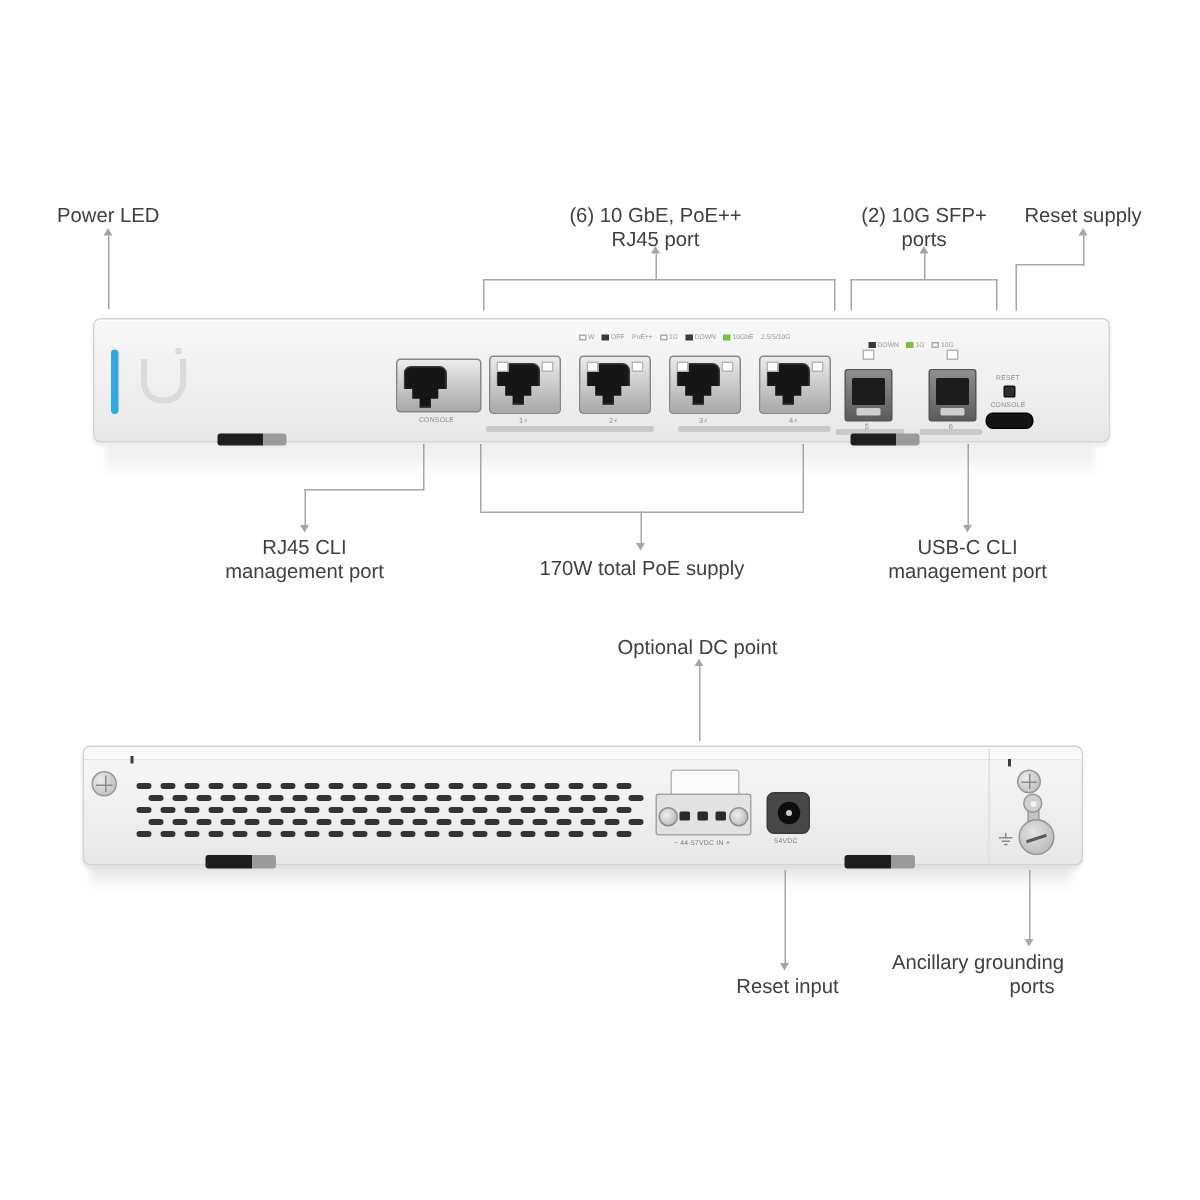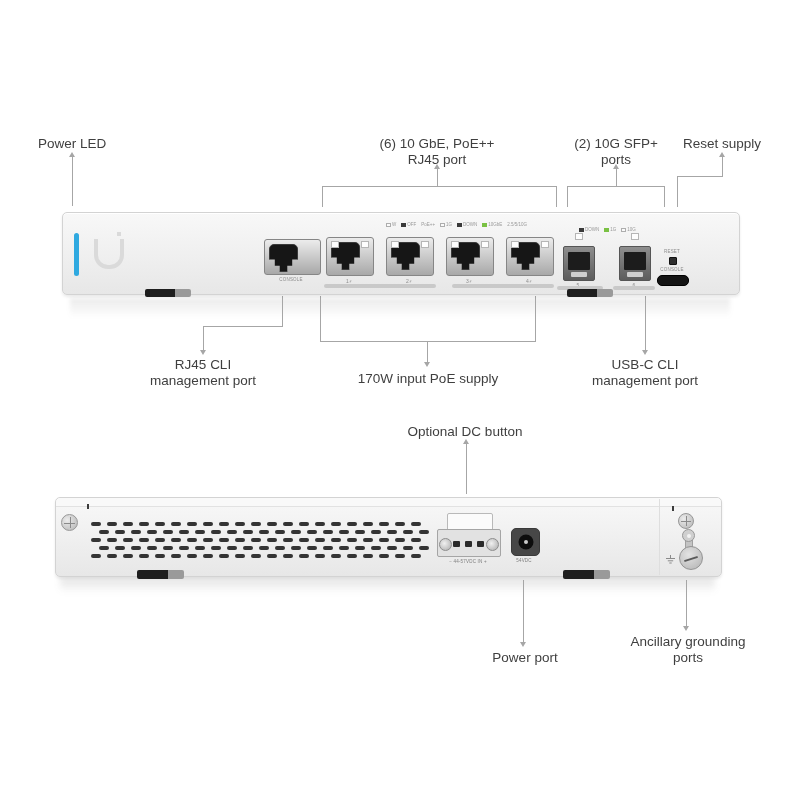--- a/index.html
+++ b/index.html
@@ -229,28 +229,28 @@
   <div class="vl" style="left:203px;top:326px;height:24px"></div>
   <div class="arr down" style="left:200px;top:350px"></div>
   <div class="lbl" style="left:203px;top:357px">RJ45 CLI</div>
   <div class="lbl" style="left:203px;top:373px">management port</div>
 
   <div class="vl" style="left:320px;top:296px;height:45px"></div>
   <div class="vl" style="left:535px;top:296px;height:45px"></div>
   <div class="hl" style="left:320px;top:341px;width:216px"></div>
   <div class="vl" style="left:427px;top:341px;height:21px"></div>
   <div class="arr down" style="left:424px;top:362px"></div>
-  <div class="lbl" style="left:428px;top:371px">170W input PoE supply</div>
+  <div class="lbl" style="left:428px;top:371px">170W total PoE supply</div>
 
   <div class="vl" style="left:645px;top:296px;height:54px"></div>
   <div class="arr down" style="left:642px;top:350px"></div>
   <div class="lbl" style="left:645px;top:357px">USB-C CLI</div>
   <div class="lbl" style="left:645px;top:373px">management port</div>
 
-  <div class="lbl" style="left:465px;top:424px">Optional DC button</div>
+  <div class="lbl" style="left:465px;top:424px">Optional DC point</div>
   <div class="arr up" style="left:463px;top:439px"></div>
   <div class="vl" style="left:466px;top:444px;height:50px"></div>
 
   <div class="foot" style="left:137px;top:570px;width:47px;height:9px"></div>
   <div class="foot" style="left:563px;top:570px;width:47px;height:9px"></div>
   <div class="shadow" style="left:60px;top:577px;width:655px;height:16px"></div>
 
   <div class="device" style="left:55px;top:497px;width:665px;height:78px">
     <div class="bevel"></div>
     <div class="tick" style="left:31px;top:6px"></div>
@@ -398,20 +398,20 @@
     <svg width="11" height="9" viewBox="0 0 11 9" style="position:absolute;left:609px;top:57px">
       <line x1="5.5" y1="0" x2="5.5" y2="3.5" stroke="#8a8a8a" stroke-width="1"></line>
       <line x1="1" y1="3.5" x2="10" y2="3.5" stroke="#8a8a8a" stroke-width="1"></line>
       <line x1="2.8" y1="5.8" x2="8.2" y2="5.8" stroke="#8a8a8a" stroke-width="1"></line>
       <line x1="4.3" y1="8" x2="6.7" y2="8" stroke="#8a8a8a" stroke-width="1"></line>
     </svg>
   </div>
 
   <div class="vl" style="left:523px;top:580px;height:62px"></div>
   <div class="arr down" style="left:520px;top:642px"></div>
-  <div class="lbl" style="left:525px;top:650px">Power port</div>
+  <div class="lbl" style="left:525px;top:650px">Reset input</div>
 
   <div class="vl" style="left:686px;top:580px;height:46px"></div>
   <div class="arr down" style="left:683px;top:626px"></div>
-  <div class="lbl" style="left:688px;top:634px">Ancillary grounding</div>
+  <div class="lbl" style="left:652px;top:634px">Ancillary grounding</div>
   <div class="lbl" style="left:688px;top:650px">ports</div>
 
 </div>
 
 </body></html>

